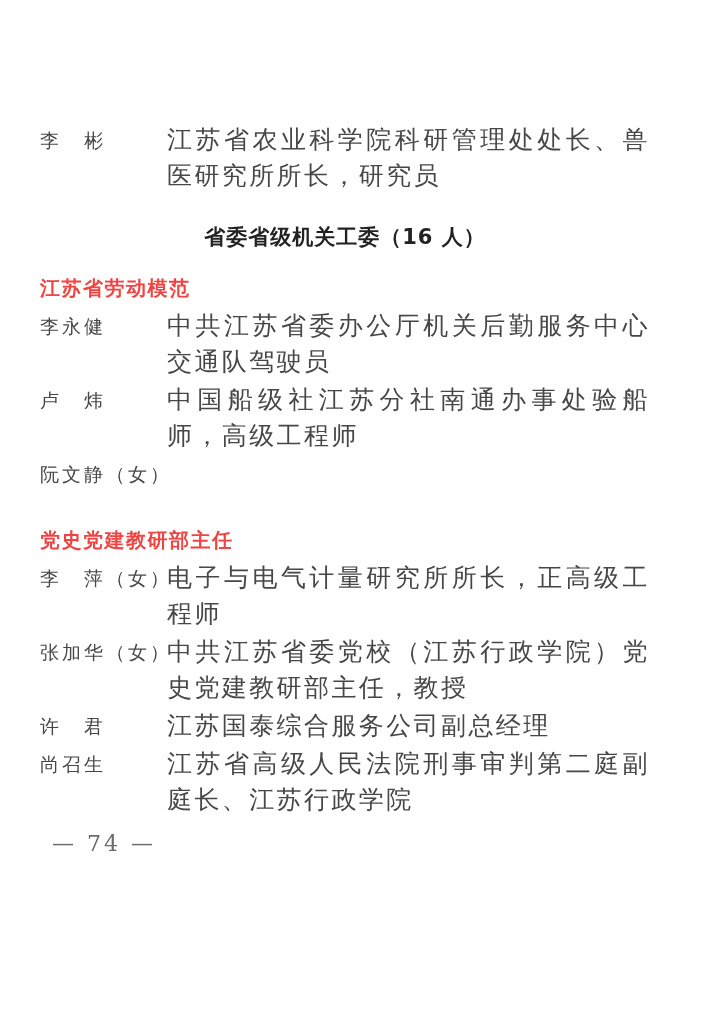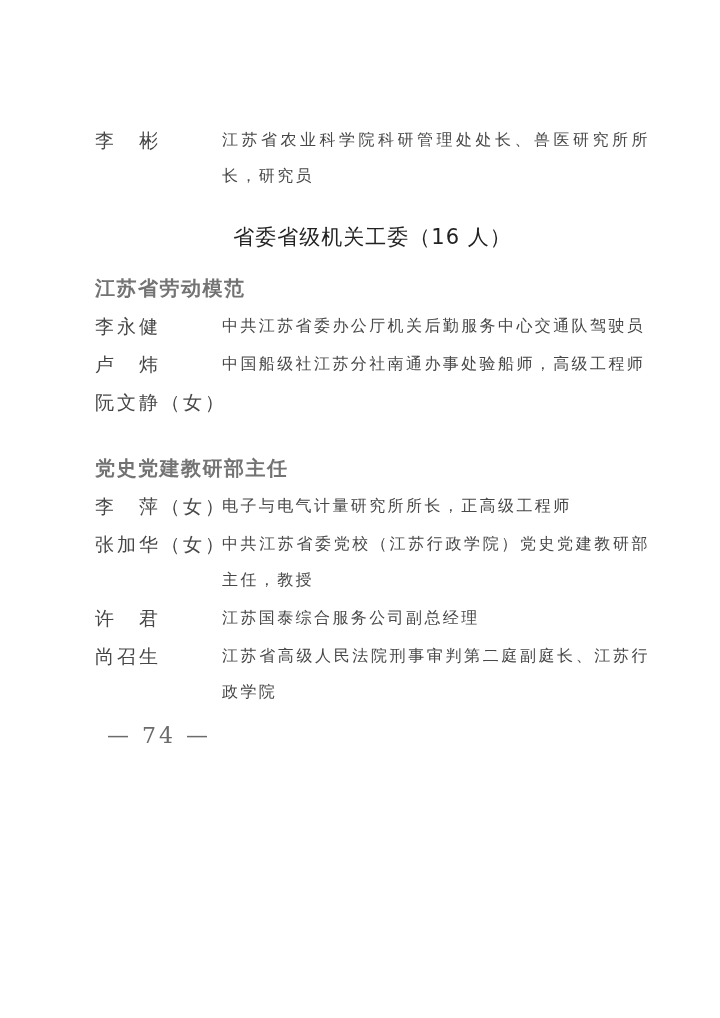--- a/index.html
+++ b/index.html
@@ -12,66 +12,66 @@
     background: #ffffff;
     position: relative;
     overflow: hidden;
     font-family: "DejaVu Serif", "Liberation Serif", serif;
     color: #474747;
   }
   .page {
     position: absolute;
     inset: 0;
     box-sizing: border-box;
-    padding: 122px 70px 0 95px;
+    padding: 122px 70px 0 40px;
   }
   .entry {
     display: flex;
     align-items: flex-start;
     margin-bottom: 2px;
   }
   .entry-name {
     flex: 0 0 127px;
     font-size: 19px;
     line-height: 36px;
     letter-spacing: 3px;
     white-space: nowrap;
     overflow: hidden;
   }
   .entry-desc {
     flex: 1 1 auto;
-    font-size: 16px;
+    font-size: 25px;
     line-height: 36px;
     letter-spacing: 2.4px;
     text-align: justify;
     text-justify: inter-ideograph;
   }
   .center-heading {
     margin: 28px 0 0 0;
     text-align: center;
     font-family: "DejaVu Sans", "Liberation Sans", sans-serif;
-    font-weight: normal;
+    font-weight: bold;
     font-size: 21px;
     line-height: 30px;
     color: #222222;
     letter-spacing: 1px;
   }
   .group {
     margin-top: 22px;
   }
   .group + .group {
     margin-top: 34px;
   }
   .group-heading {
     margin: 0 0 6px 0;
     font-family: "DejaVu Sans", "Liberation Sans", sans-serif;
     font-weight: bold;
     font-size: 20px;
     line-height: 28px;
-    color: #737373;
+    color: #ef4444;
     letter-spacing: 1.5px;
   }
   .page-number {
     margin: 14px 0 0 12px;
     font-size: 22px;
     line-height: 24px;
     color: #6b6b6b;
     letter-spacing: 3px;
   }
 </style>

